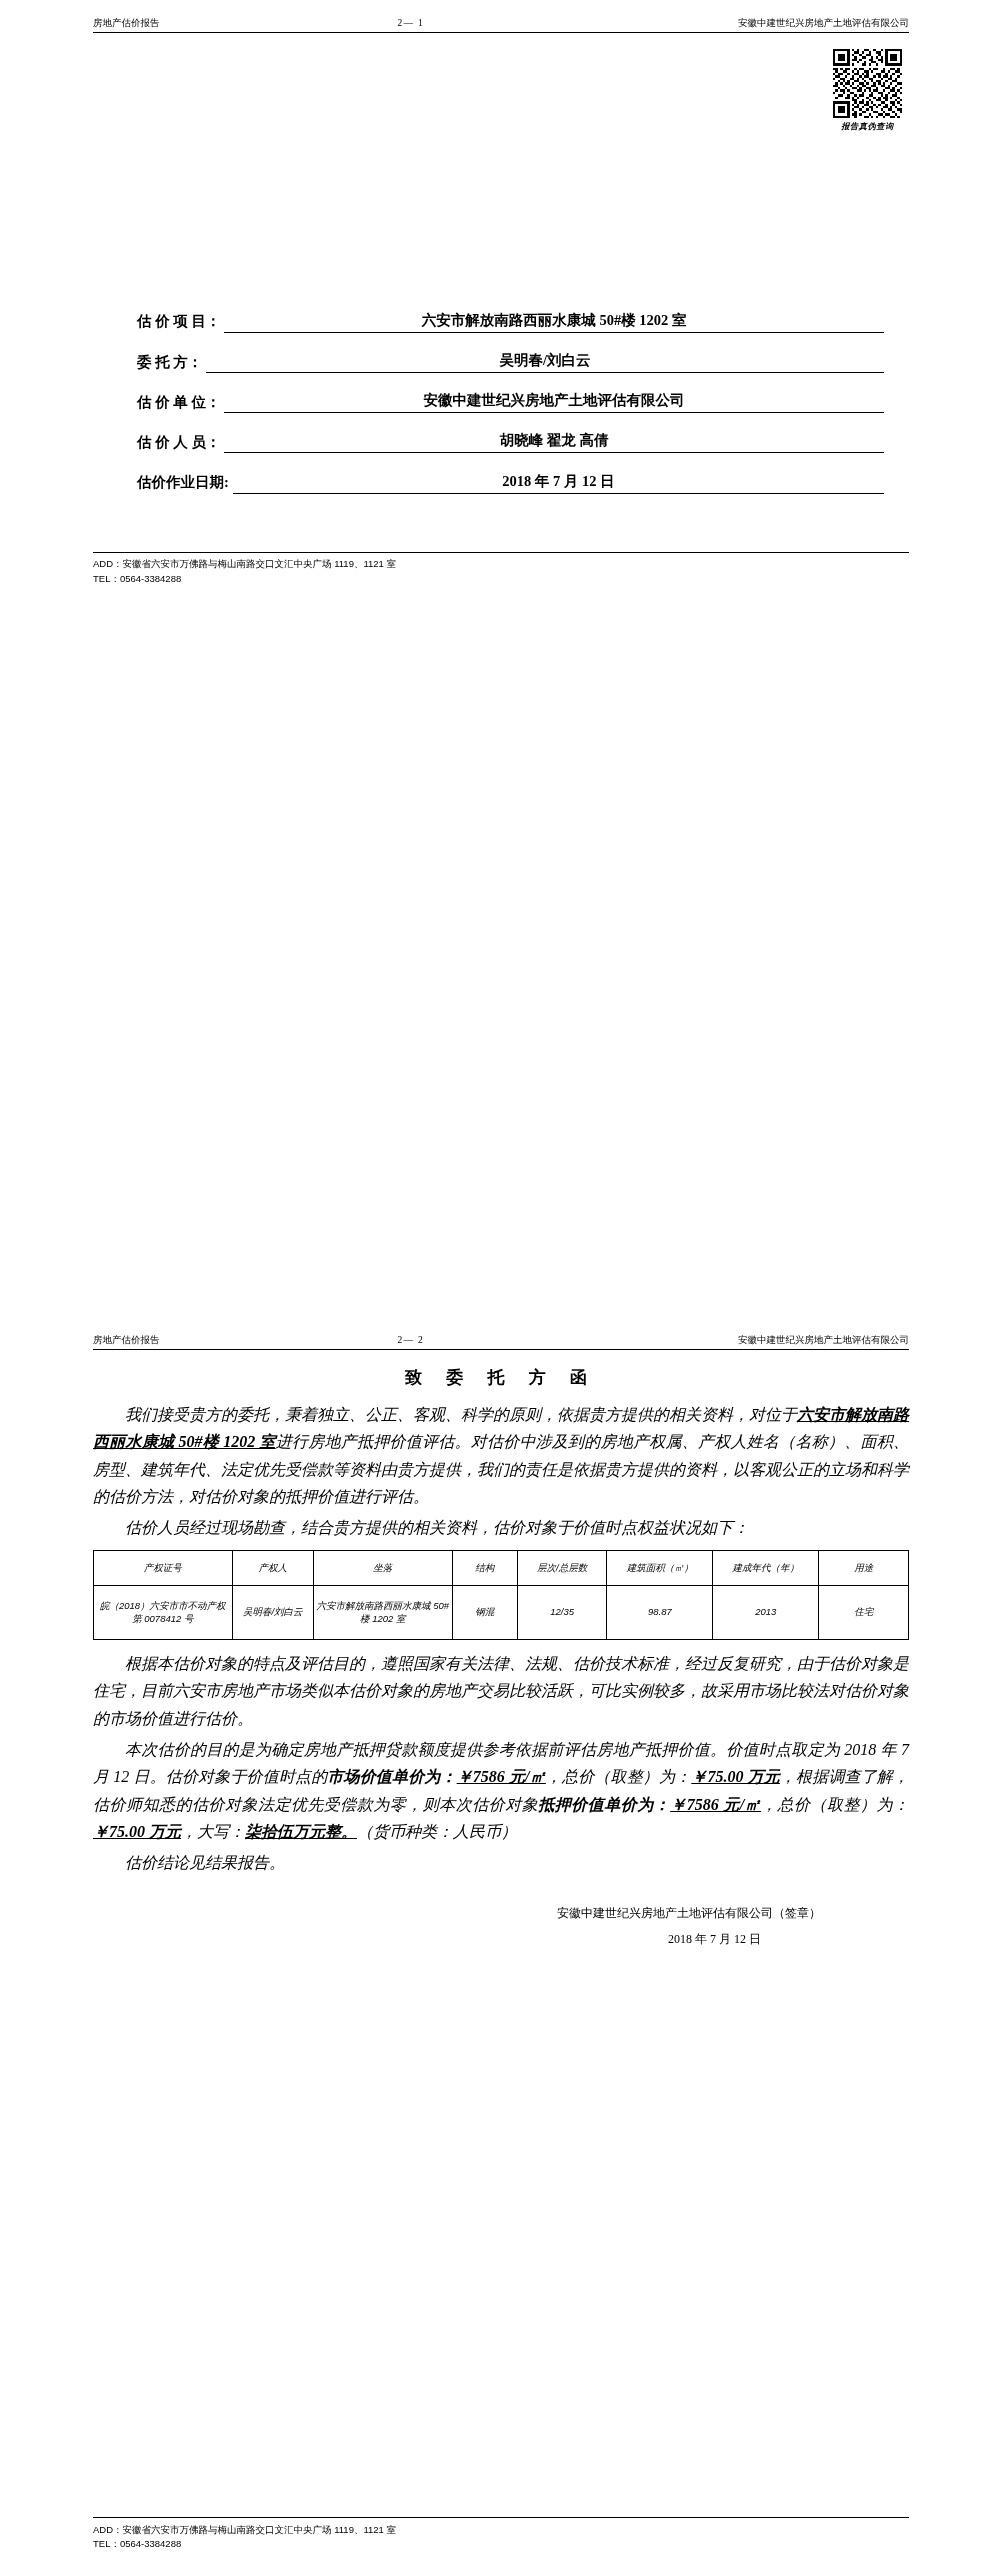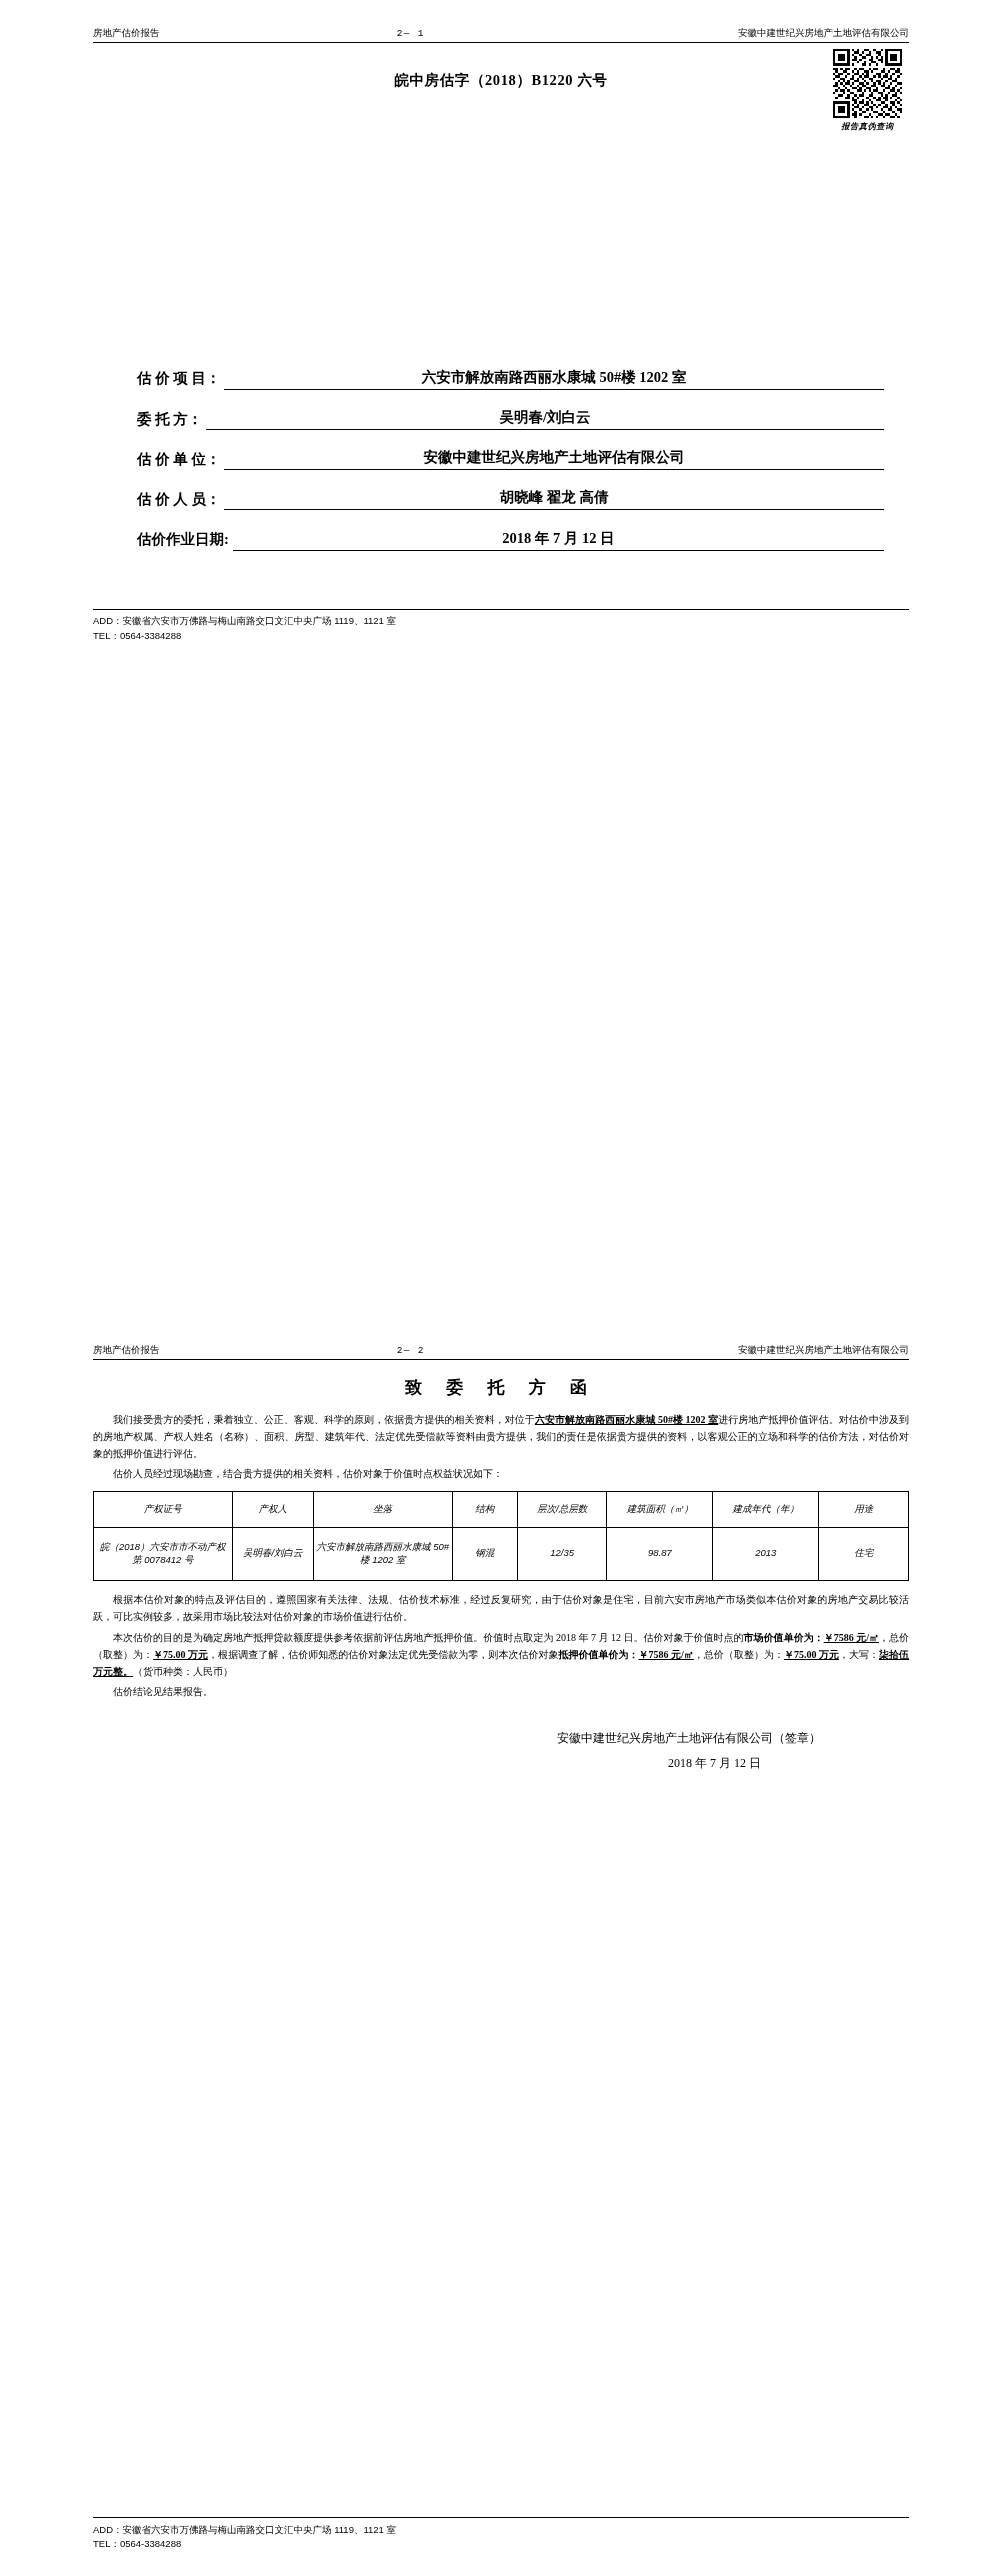--- a/index.html
+++ b/index.html
@@ -27,23 +27,23 @@
     position: relative;
   }
   .page1 { height: 1317px; }
   .page2 { height: 1259px; }
 
   
   .run-head {
     display: flex;
     align-items: flex-end;
     justify-content: space-between;
-    font-family: Liberation Mono, monospace;
+    font-family: Liberation Serif, serif;
     font-size: 9.5px;
-    padding-top: 28px;
+    padding-top: 18px;
     border-bottom: 0.9px solid #000;
     padding-bottom: 2.5px;
     line-height: 1.2;
     gap: 36px;
   }
   .run-head .rh-left { flex: 0 0 auto; }
   .run-head .rh-mid {
     flex: 1 1 auto;
     text-align: center;
     letter-spacing: 1.3px;
@@ -135,25 +135,26 @@
     letter-spacing: 10px;
     margin-top: 16.4px;
     margin-bottom: 11.4px;
   }
   .addressee {
     font-size: 12px;
     font-weight: bold;
     margin-bottom: 5px;
   }
   p.body {
-    font-size: 10px;
+    font-size: 16px;
     line-height: 1.72;
     text-indent: 2em;
     margin: 0 0 3.2px 0;
     text-align: justify;
+    font-style: italic;
   }
   .u { text-decoration: underline; }
   .b { font-weight: bold; }
 
   table.prop {
     border-collapse: collapse;
     width: 100%;
     margin: 8.8px 0 10px 0;
     font-size: 9.5px;
     font-family: "Liberation Sans", "DejaVu Sans", sans-serif;
@@ -423,21 +424,20 @@
             <rect x="16" y="28" width="1" height="1"></rect>
             <rect x="18" y="28" width="1" height="1"></rect>
             <rect x="21" y="28" width="1" height="1"></rect>
             <rect x="24" y="28" width="2" height="1"></rect>
             <rect x="27" y="28" width="1" height="1"></rect>
         </g>
       </svg>
       <div class="qr-caption">报告真伪查询</div>
     </div>
 
-    <div class="doc-subtitle">皖中房估字（2018）B1220 六号</div>
 
     <div class="fields">
       <div class="field-row">
         <span class="field-label">估 价 项 目：</span>
         <span class="field-value">六安市解放南路西丽水康城 50#楼 1202 室</span>
       </div>
       <div class="field-row">
         <span class="field-label">委    托    方：</span>
         <span class="field-value">吴明春/刘白云</span>
       </div>

